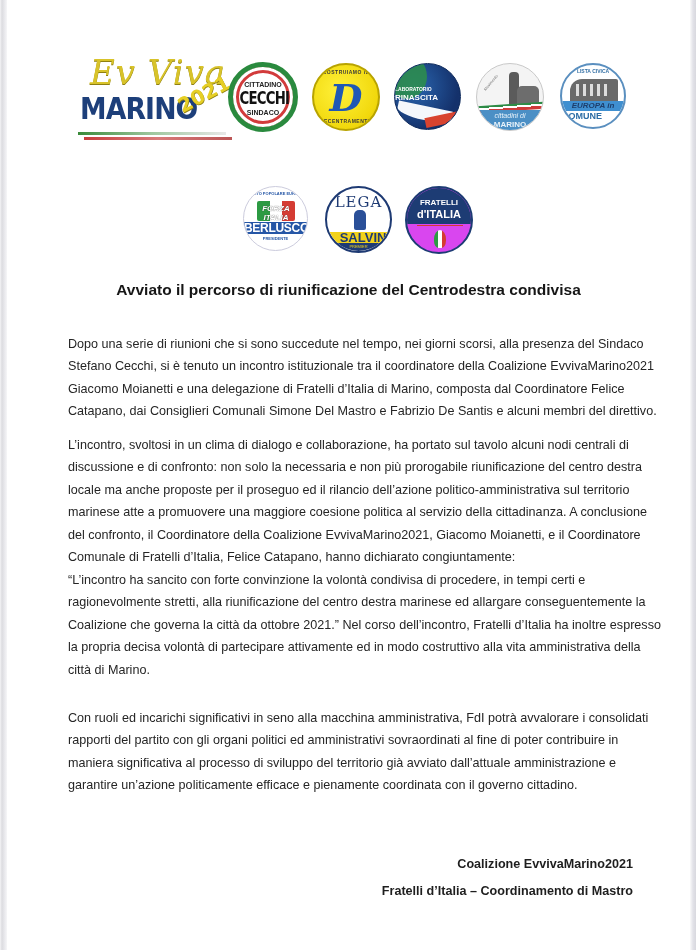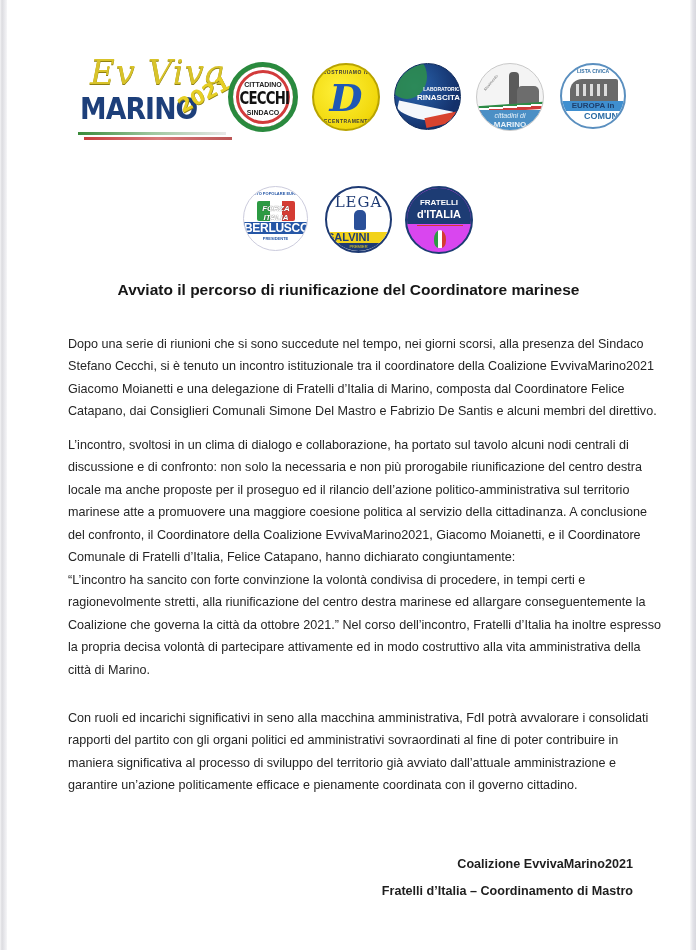--- a/index.html
+++ b/index.html
@@ -43,57 +43,57 @@
       font-weight: bold; font-size: 38px; color: #1f58b5; }
     .decentr .arc-t { position: absolute; top: 4px; left: 0; width: 100%; text-align: center; font-size: 5px; color: #3b3b3b; font-weight: bold; letter-spacing: .5px; }
     .decentr .arc-b { position: absolute; bottom: 5px; left: 0; width: 100%; text-align: center; font-size: 5px; color: #3b3b3b; font-weight: bold; letter-spacing: .5px; }
 
     
     .rinascita { left: 387px; top: 63px; width: 67px; height: 67px;
       background: radial-gradient(circle at 30% 35%, #2a66b0, #14316b 70%); border: 1px solid #0e2a5c; }
     .rinascita .green { position: absolute; left: -8px; top: -10px; width: 40px; height: 45px; border-radius: 50%; background: #2d8f4a; opacity: .85; }
     .rinascita .white { position: absolute; left: 2px; top: 42px; width: 55px; height: 14px; border-radius: 0 0 60% 60%; background: #f4f7fb; transform: rotate(12deg); }
     .rinascita .red { position: absolute; left: 30px; top: 50px; width: 40px; height: 10px; background: #d8432f; transform: rotate(-12deg); }
-    .rinascita .t1, .rinascita .t2 { position: absolute; left: 0; width: 100%; text-align: right; color: #fff; font-weight: bold; }
+    .rinascita .t1, .rinascita .t2 { position: absolute; left: 0; width: 100%; text-align: left; color: #fff; font-weight: bold; }
     .rinascita .t1 { top: 22px; font-size: 5px; }
     .rinascita .t2 { top: 29px; font-size: 8px; }
 
     
     .cittadini { left: 469px; top: 63px; width: 68px; height: 68px; background: #f4f4f4; border: 1px solid #c9c9c9; }
     .cittadini .tower { position: absolute; left: 32px; top: 8px; width: 10px; height: 35px; background: #5b5b5b; border-radius: 4px 4px 0 0; }
     .cittadini .bldg { position: absolute; left: 40px; top: 22px; width: 22px; height: 20px; background: #6d6d6d; border-radius: 5px 5px 0 0; }
     .cittadini .flag { position: absolute; left: 0; top: 40px; width: 100%; height: 7px;
       background: linear-gradient(to bottom, #2e8b46 0 2px, #fff 2px 4px, #cf3b3b 4px 7px); transform: skewY(-4deg); }
     .cittadini .water { position: absolute; left: 0; top: 46px; width: 100%; height: 24px; background: #4b8fc5; }
     .cittadini .t1 { position: absolute; top: 48px; left: 0; width: 100%; text-align: center; color: #e8f2fa; font-size: 7px; font-style: italic; }
     .cittadini .t2 { position: absolute; top: 56px; left: 0; width: 100%; text-align: center; color: #e8f2fa; font-size: 8px; font-weight: bold; }
     .cittadini .t0 { position: absolute; top: 16px; left: 4px; color: #777; font-size: 4px; transform: rotate(-50deg); }
 
     
     .europa { left: 553px; top: 63px; width: 66px; height: 66px; background: #fff; border: 2px solid #5a8fbf; }
     .europa .arch { position: absolute; left: 8px; top: 14px; width: 48px; height: 22px; background: #6a6a6a; border-radius: 12px 2px 0 0; }
     .europa .arch::after { content: ""; position: absolute; left: 6px; top: 5px; width: 34px; height: 12px; background: repeating-linear-gradient(90deg, #ddd 0 3px, #6a6a6a 3px 7px); }
-    .europa .band { position: absolute; left: 0; top: 36px; width: 100%; height: 10px; background: #3f8fd0; color: #1e3f6c; font-size: 8px; font-weight: bold; text-align: center; line-height: 10px; }
-    .europa .t2 { position: absolute; top: 46px; left: 0; width: 100%; text-align: right; color: #2d6da5; font-size: 9px; font-weight: bold; }
+    .europa .band { position: absolute; left: 0; top: 36px; width: 100%; height: 10px; background: #3f8fd0; color: #1e3f6c; font-size: 8px; font-weight: bold; text-align: center; line-height: 10px; font-style: italic; }
+    .europa .t2 { position: absolute; top: 46px; left: 0; width: 100%; text-align: left; color: #2d6da5; font-size: 9px; font-weight: bold; }
     .europa .t0 { position: absolute; top: 3px; left: 0; width: 100%; text-align: center; color: #3470a5; font-size: 5px; font-weight: bold; }
 
     
     .forza { left: 236px; top: 186px; width: 65px; height: 65px; background: #fff; border: 1px solid #ccd; }
     .forza .flag { position: absolute; left: 13px; top: 14px; width: 38px; height: 20px;
       background: linear-gradient(to right, #2c9a43 0 33%, #fff 33% 66%, #d43b33 66%); border-radius: 2px; }
     .forza .flag span { position: absolute; left: 0; top: 3px; width: 100%; text-align: center; font-size: 8px; font-weight: bold; color: #fff; font-style: italic; text-shadow: 0 0 1px #333; }
     .forza .name { position: absolute; left: 0; top: 35px; width: 100%; height: 12px; background: #2556a6; color: #fff; font-size: 12px; font-weight: bold; text-align: center; line-height: 12px; letter-spacing: -.3px; }
     .forza .pres { position: absolute; left: 0; top: 49px; width: 100%; text-align: center; font-size: 4px; color: #2556a6; font-weight: bold; }
     .forza .arc { position: absolute; left: 0; top: 4px; width: 100%; text-align: center; font-size: 4px; color: #2556a6; font-weight: bold; }
 
     
     .lega { left: 318px; top: 186px; width: 67px; height: 67px; background: #fff; border: 2px solid #1e3a73; }
     .lega .t1 { position: absolute; left: 0; top: 5px; width: 100%; text-align: center; font-family: "DejaVu Serif", serif; font-size: 15px; color: #1e3a73; letter-spacing: 1px; }
     .lega .figure { position: absolute; left: 27px; top: 22px; width: 12px; height: 20px; background: #2a4f98; border-radius: 5px 5px 2px 2px; }
-    .lega .band { position: absolute; left: 0; top: 44px; width: 100%; height: 11px; background: #f2d21a; color: #1e3a73; font-size: 11px; font-weight: bold; text-align: left; line-height: 11px; }
+    .lega .band { position: absolute; left: 0; top: 44px; width: 100%; height: 11px; background: #f2d21a; color: #1e3a73; font-size: 13px; font-weight: bold; text-align: right; line-height: 11px; }
     .lega .bottom { position: absolute; left: 0; top: 55px; width: 100%; height: 12px; background: #1e3a73; color: #f2d21a; font-size: 4px; text-align: center; line-height: 8px; }
 
     
     .fdi { left: 398px; top: 186px; width: 68px; height: 68px; background: #d946ef; border: 2px solid #1d3c74; }
     .fdi .top { position: absolute; left: 0; top: 0; width: 100%; height: 36px; background: #1d3c74; }
     .fdi .t1 { position: absolute; left: 0; top: 10px; width: 100%; text-align: center; color: #fff; font-size: 8px; font-weight: bold; }
     .fdi .t2 { position: absolute; left: 0; top: 20px; width: 100%; text-align: center; color: #fff; font-size: 11px; font-weight: bold; }
     .fdi .flame { position: absolute; left: 27px; top: 42px; width: 12px; height: 18px;
       background: linear-gradient(to right, #2c9a43 0 33%, #fff 33% 66%, #d43b33 66%); border-radius: 50% 50% 40% 40%; }
     .fdi .rline { position: absolute; left: 10px; top: 37px; width: 46px; height: 1px; background: #d43b33; }
@@ -179,21 +179,21 @@
   </div>
 
   <div class="logo circle-logo fdi">
     <div class="top"></div>
     <span class="t1">FRATELLI</span>
     <span class="t2">d'ITALIA</span>
     <div class="rline"></div>
     <div class="flame"></div>
   </div>
 
-  <h1 class="title">Avviato il percorso di riunificazione del Coordinatore marinese</h1>
+  <h1 class="title">Avviato il percorso di riunificazione del Centrodestra condivisa</h1>
 
   <p class="body-text p1">Dopo una serie di riunioni che si sono succedute nel tempo, nei giorni scorsi, alla presenza del Sindaco Stefano Cecchi, si è tenuto un incontro istituzionale tra il coordinatore della Coalizione EvvivaMarino2021 Giacomo Moianetti e una delegazione di Fratelli d’Italia di Marino, composta dal Coordinatore Felice Catapano, dai Consiglieri Comunali Simone Del Mastro e Fabrizio De Santis e alcuni membri del direttivo.</p>
   <p class="body-text p2">L’incontro, svoltosi in un clima di dialogo e collaborazione, ha portato sul tavolo alcuni nodi centrali di discussione e di confronto: non solo la necessaria e non più prorogabile riunificazione del centro destra locale ma anche proposte per il proseguo ed il rilancio dell’azione politico-amministrativa sul territorio marinese atte a promuovere una maggiore coesione politica al servizio della cittadinanza. A conclusione del confronto, il Coordinatore della Coalizione EvvivaMarino2021, Giacomo Moianetti, e il Coordinatore Comunale di Fratelli d’Italia, Felice Catapano, hanno dichiarato congiuntamente:</p>
   <p class="body-text p3"> “L’incontro ha sancito con forte convinzione la volontà condivisa di procedere, in tempi certi e ragionevolmente stretti, alla riunificazione del centro destra marinese ed allargare conseguentemente la Coalizione che governa la città da ottobre 2021.” Nel corso dell’incontro, Fratelli d’Italia ha inoltre espresso la propria decisa volontà di partecipare attivamente ed in modo costruttivo alla vita amministrativa della città di Marino.</p>
   <p class="body-text p4">Con ruoli ed incarichi significativi in seno alla macchina amministrativa, FdI potrà avvalorare i consolidati rapporti del partito con gli organi politici ed amministrativi sovraordinati al fine di poter contribuire in maniera significativa al processo di sviluppo del territorio già avviato dall’attuale amministrazione e garantire un’azione politicamente efficace e pienamente coordinata con il governo cittadino.</p>
 
   <p class="sig sig1">Coalizione EvvivaMarino2021</p>
   <p class="sig sig2">Fratelli d’Italia – Coordinamento di Mastro</p>
 </div>
 

